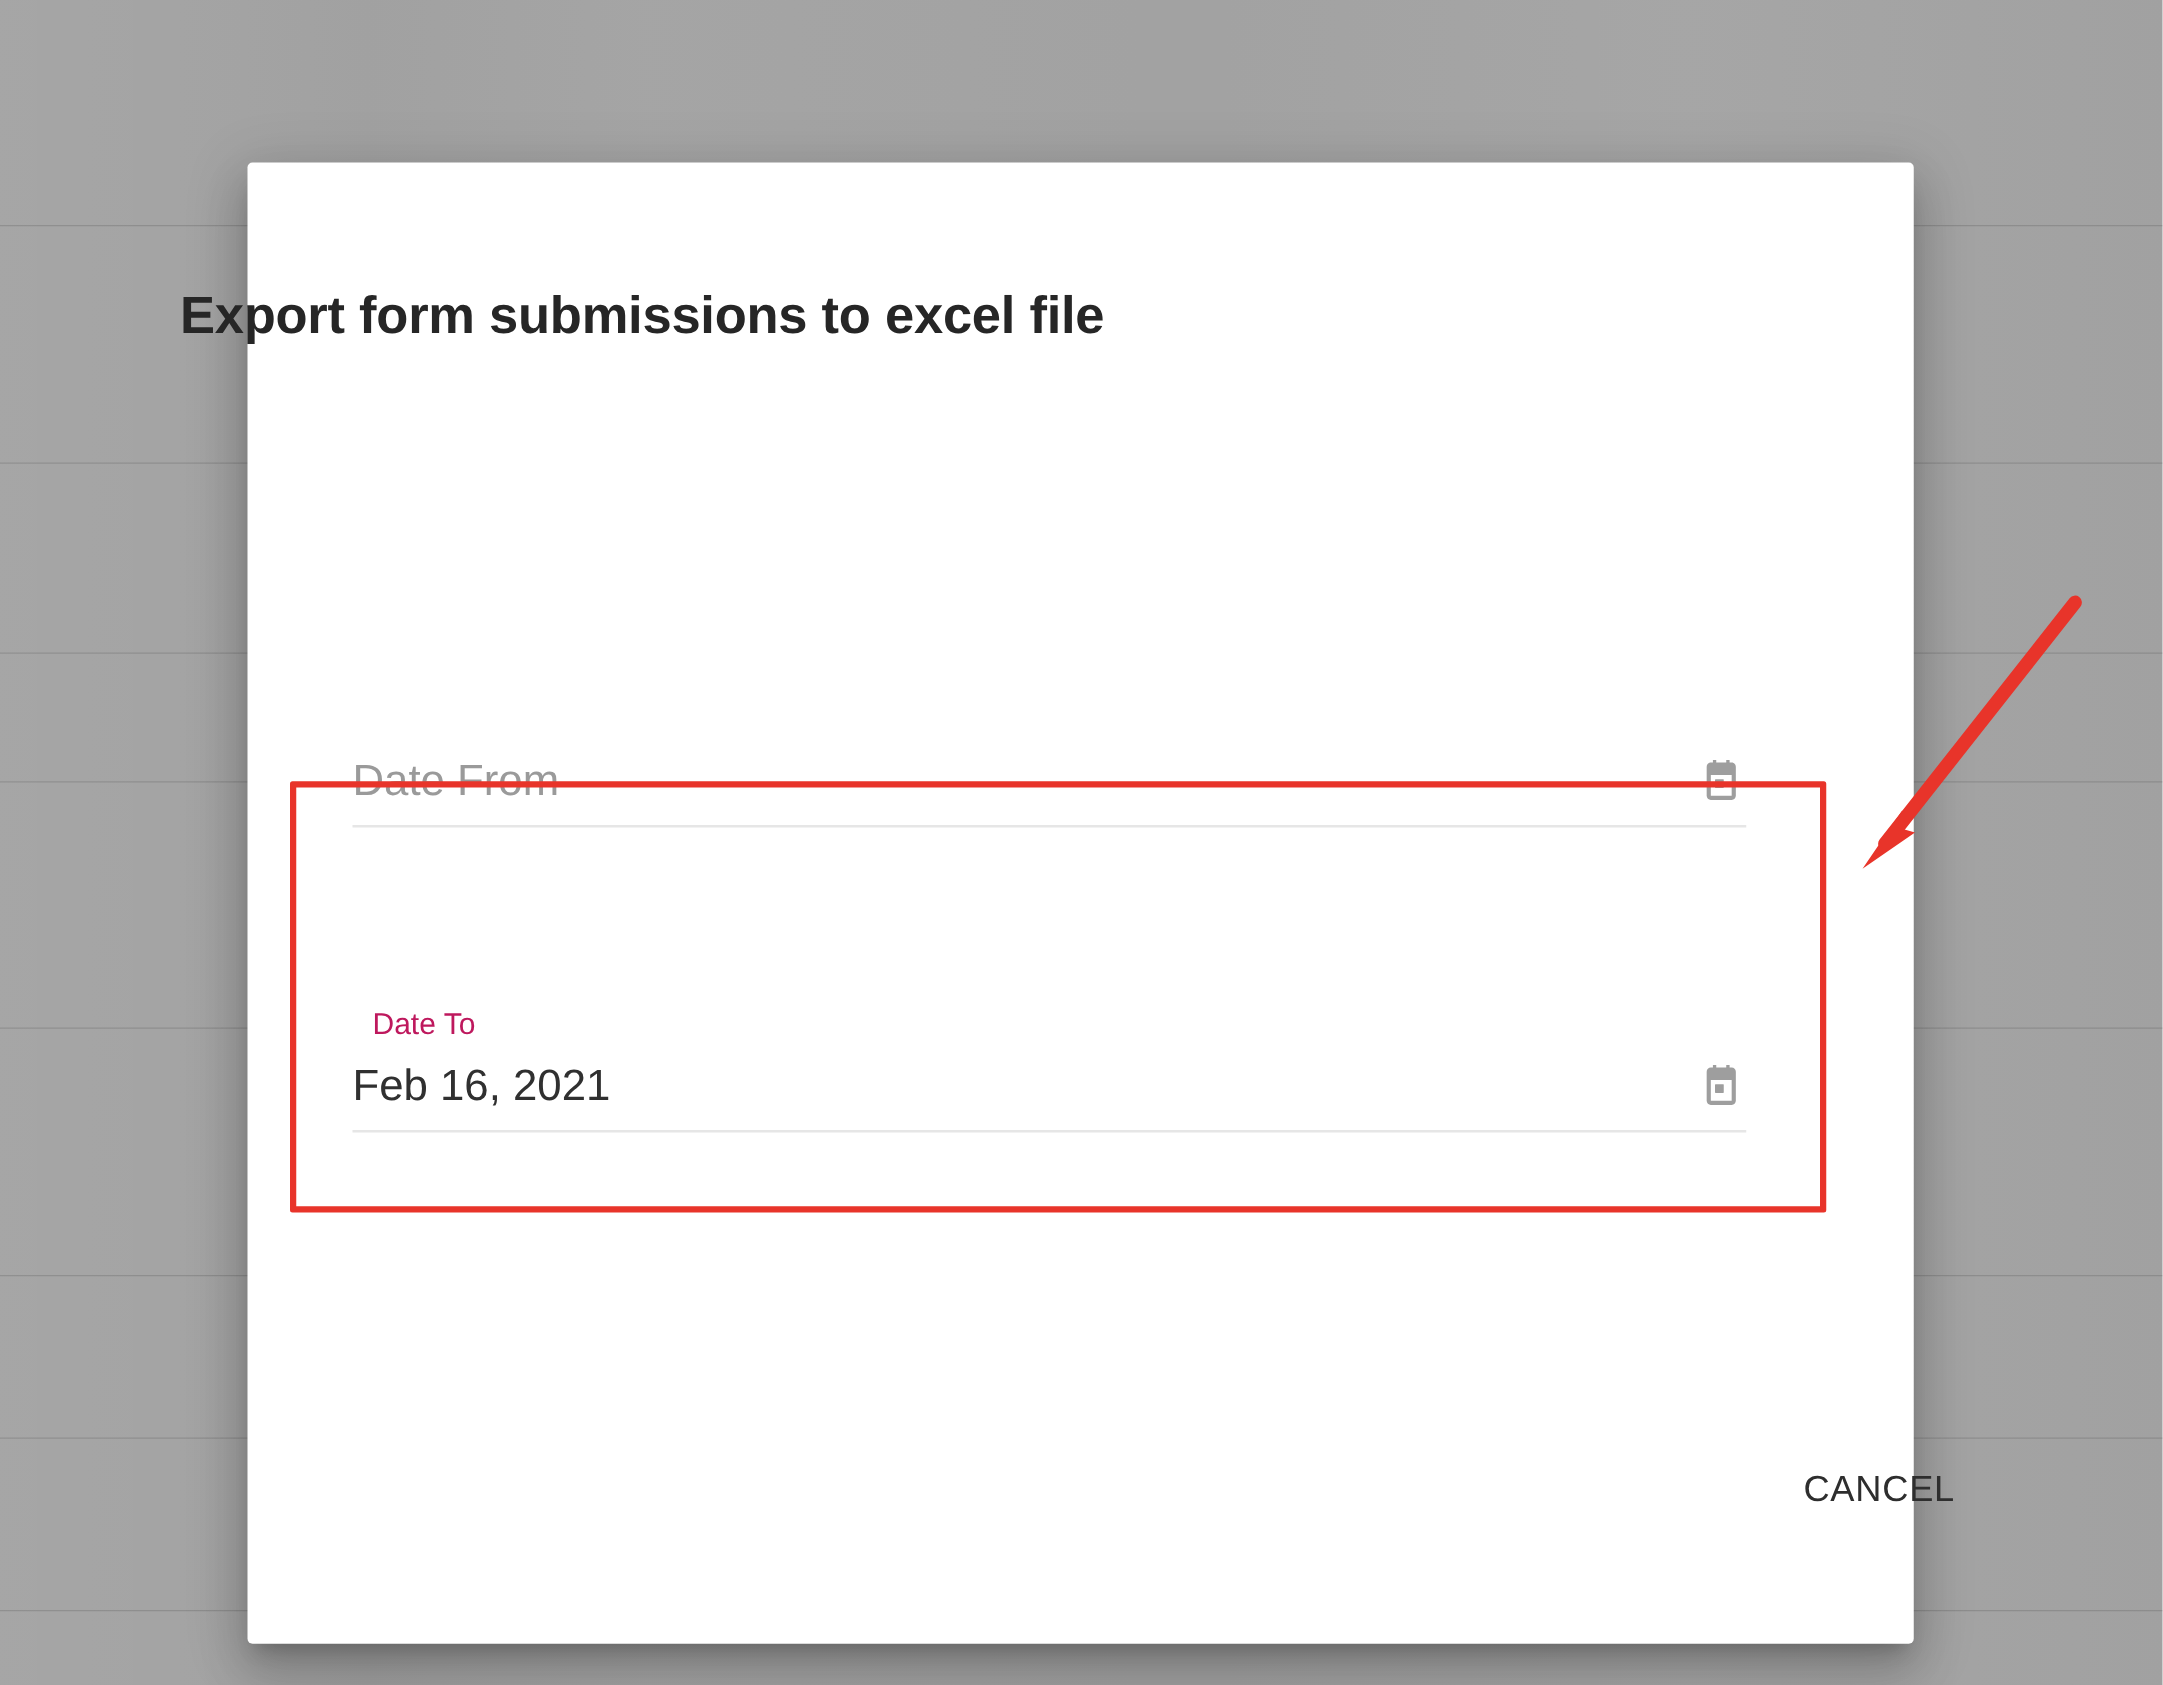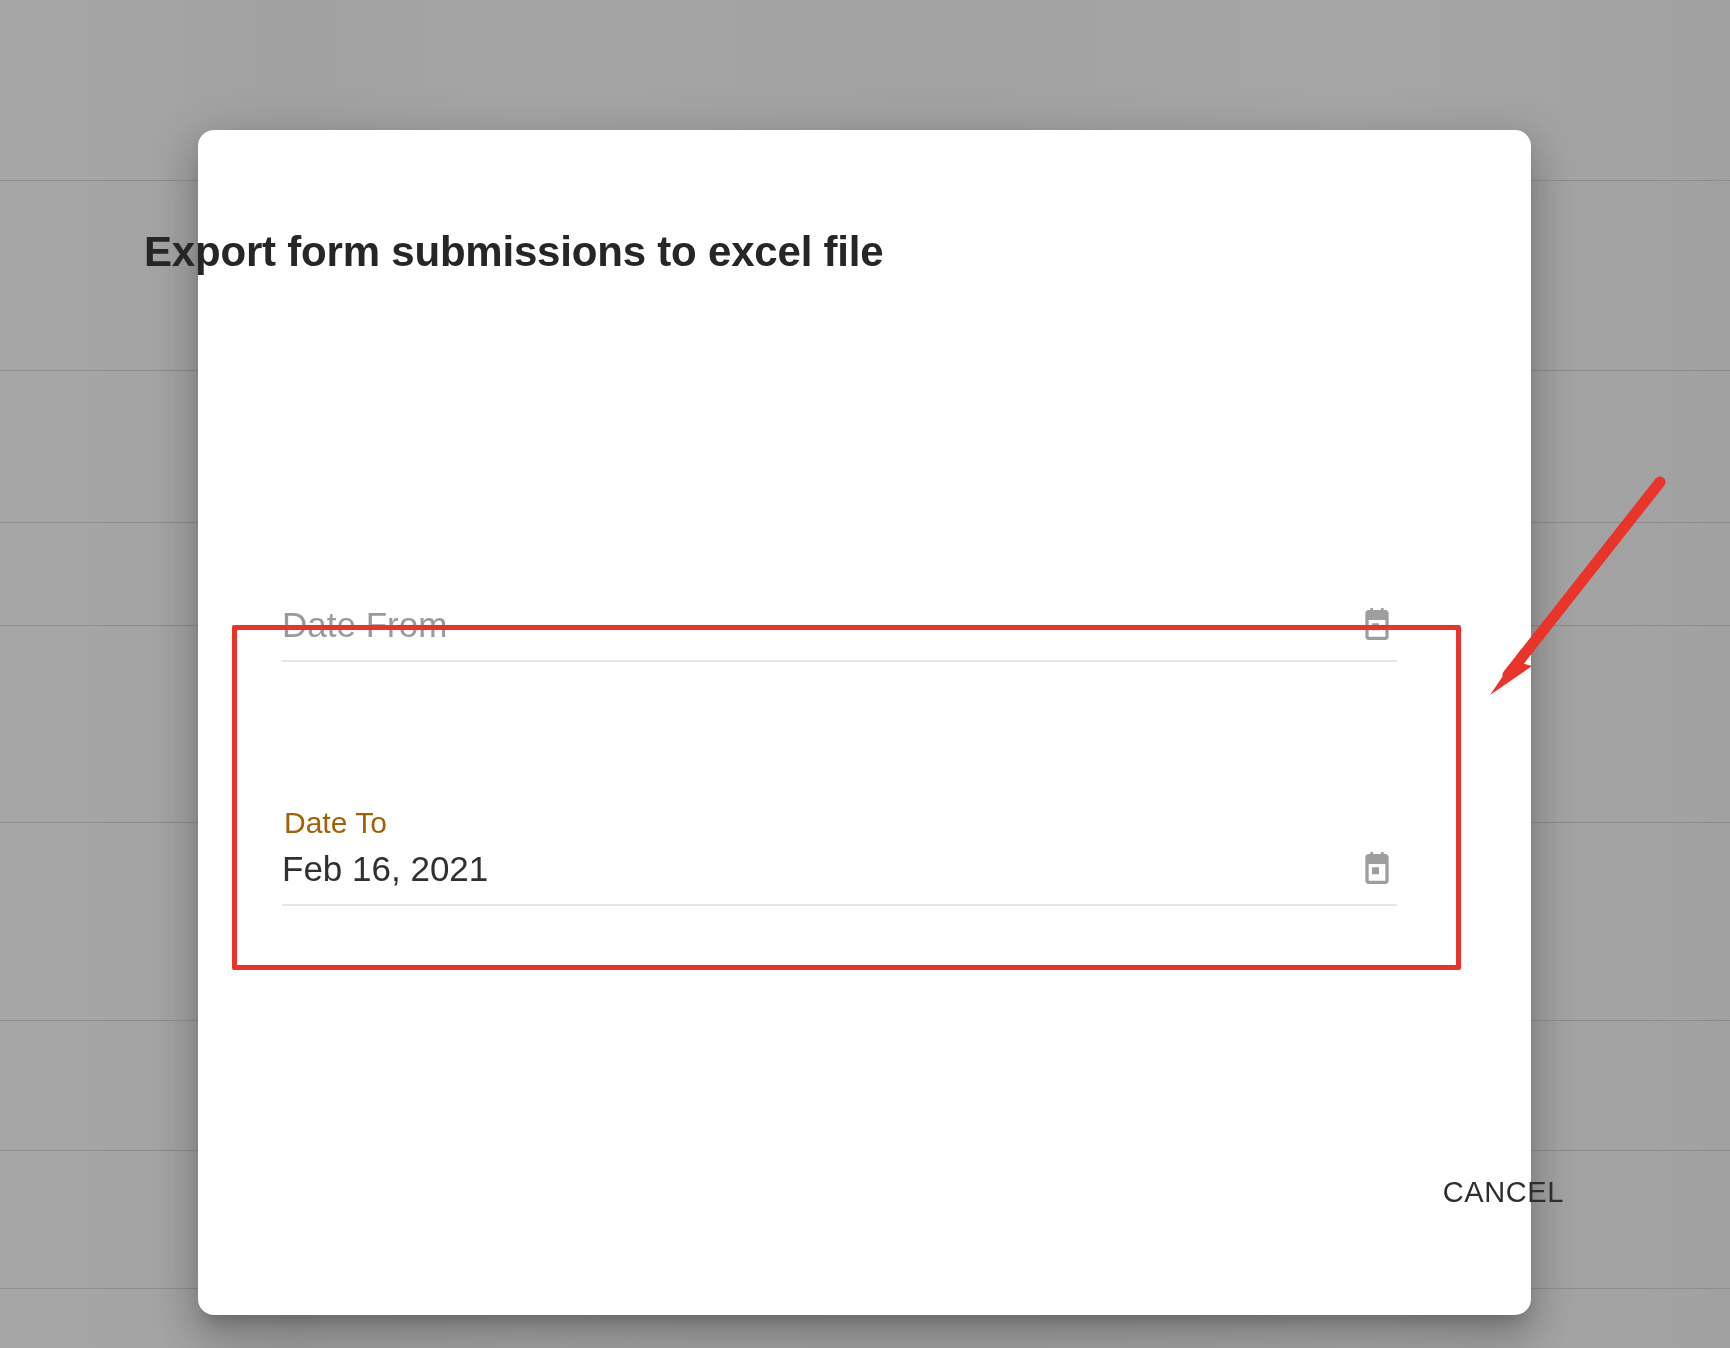--- a/index.html
+++ b/index.html
@@ -40,21 +40,21 @@
   }
 
   
   #dialog {
     position: absolute;
     left: 198px;
     top: 130px;
     width: 1333px;
     height: 1185px;
     background: #ffffff;
-    border-radius: 16px;
+    border-radius: 4px;
     box-shadow: 0 11px 15px -7px rgba(0,0,0,.20),
                 0 24px 38px 3px rgba(0,0,0,.14),
                 0 9px 46px 8px rgba(0,0,0,.12);
   }
 
   #dialog-title {
     position: absolute;
     left: 112px;
     top: 228px;
     font-size: 42px;
@@ -69,24 +69,24 @@
   .field {
     position: absolute;
     left: 84px;
     width: 1115px;
   }
   #field-date-from { top: 468px; }
   #field-date-to   { top: 678px; }
 
   .field-float-label {
     position: absolute;
-    left: 2px;
+    left: 16px;
     top: 0;
-    font-size: 30px;
-    color: #a16207;
+    font-size: 24px;
+    color: #be185d;
     line-height: 1;
     white-space: nowrap;
   }
 
   .field-value-row {
     position: absolute;
     left: 0;
     width: 1115px;
     display: flex;
     align-items: center;

